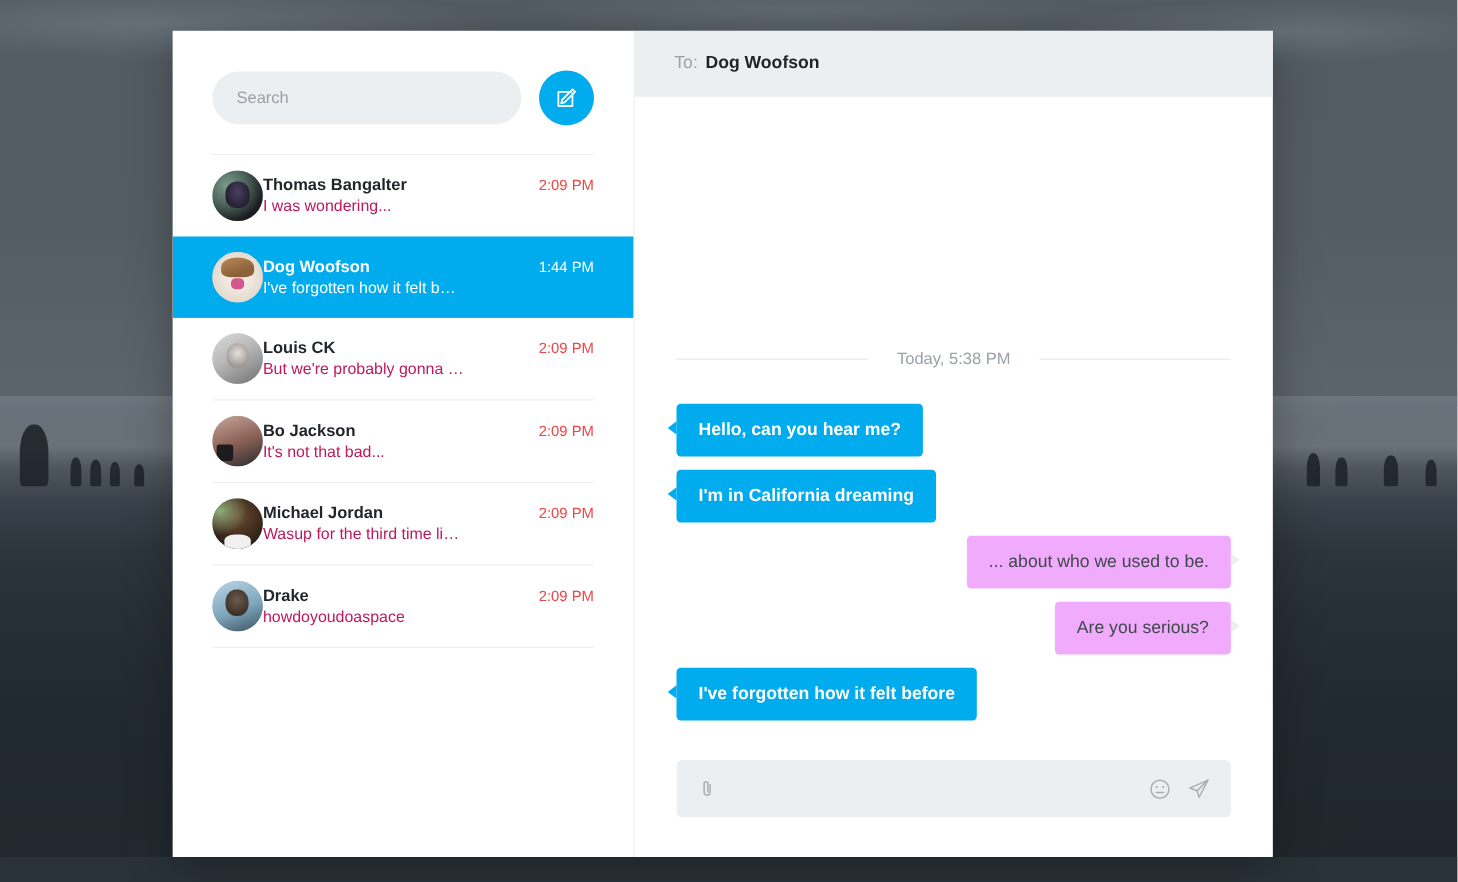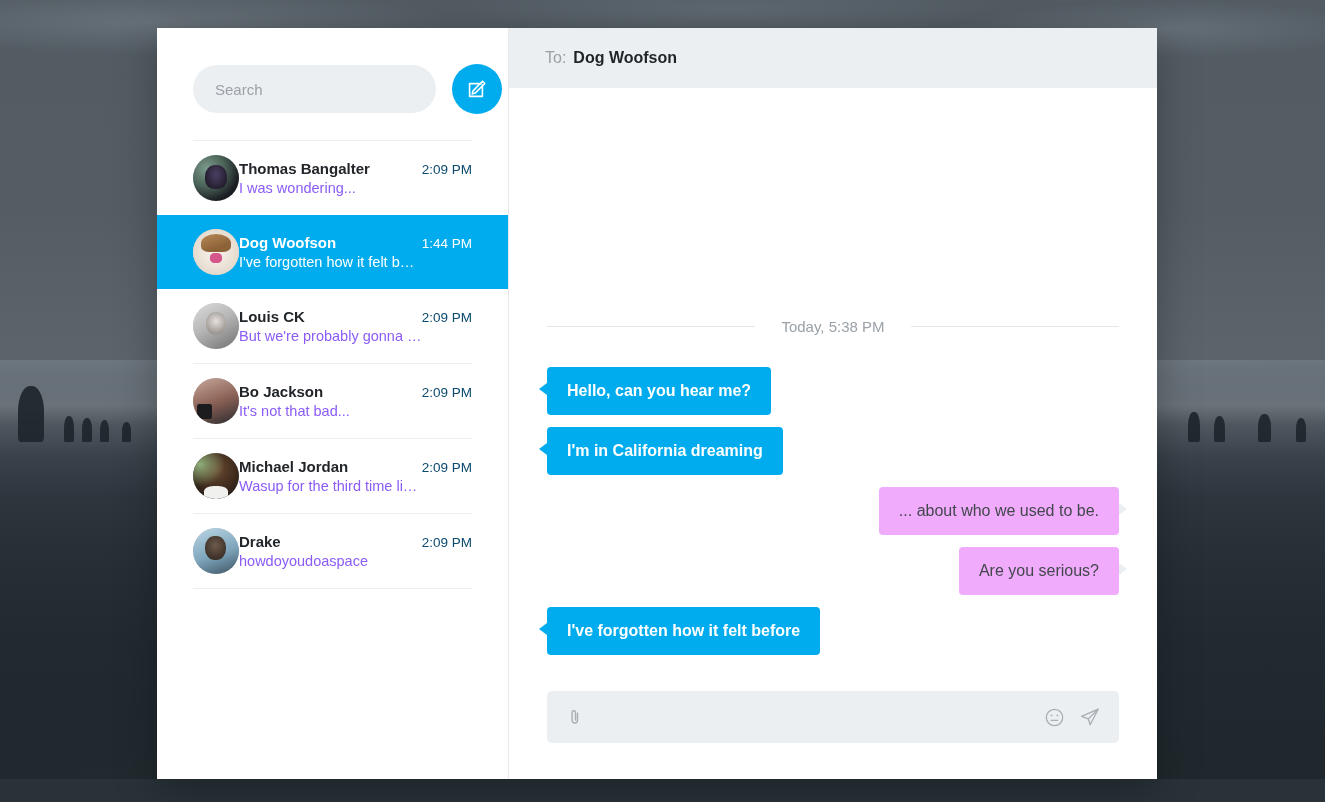--- a/index.html
+++ b/index.html
@@ -87,21 +87,21 @@
     width: 1000px;
     height: 751px;
     background: #ffffff;
     display: flex;
     box-shadow: 0 10px 40px rgba(0,0,0,.28);
     overflow: hidden;
   }
 
   
   .sidebar {
-    width: 352px;
+    width: 420px;
     background: #ffffff;
     border-right: 1px solid #e8eaec;
     display: flex;
     flex-direction: column;
   }
   .sidebar-header {
     display: flex;
     align-items: center;
     padding: 36px 36px 0 36px;
     gap: 16px;
@@ -175,27 +175,27 @@
     gap: 10px;
   }
   .conversation-name {
     font-size: 15px;
     font-weight: bold;
     color: #22262a;
     white-space: nowrap;
   }
   .conversation-time {
     font-size: 13.5px;
-    color: #0c4a6e;
+    color: #ef4444;
     white-space: nowrap;
   }
   .conversation-preview {
     margin-top: 3px;
     font-size: 14.5px;
-    color: #8b5cf6;
+    color: #be185d;
     white-space: nowrap;
     overflow: hidden;
     text-overflow: ellipsis;
   }
   .conversation-item.selected .conversation-name,
   .conversation-item.selected .conversation-time,
   .conversation-item.selected .conversation-preview {
     color: #ffffff;
   }
 

